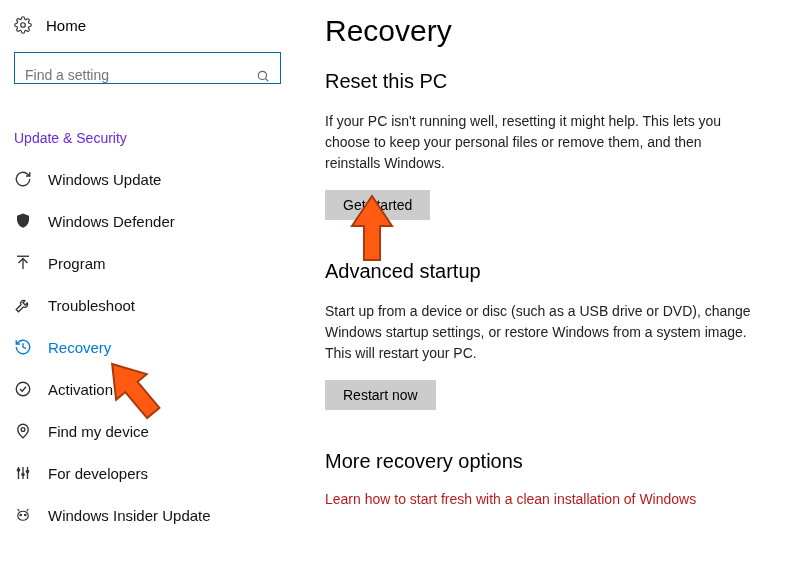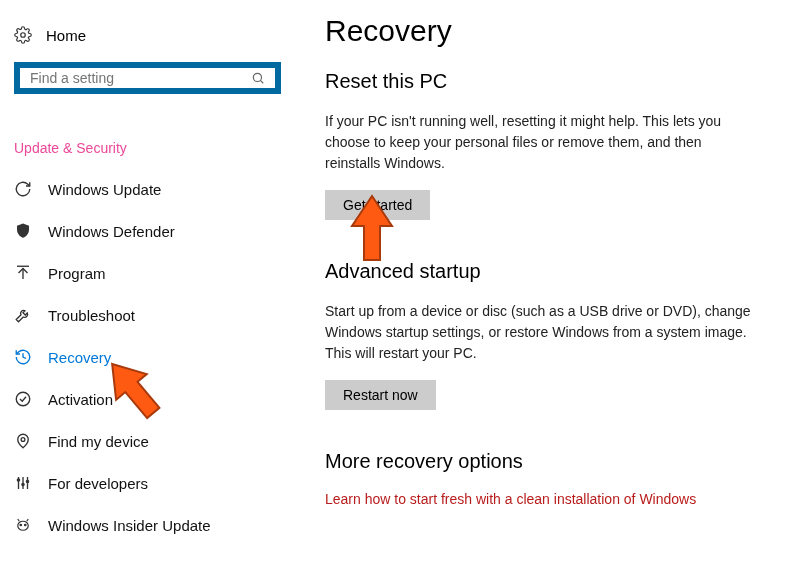--- a/index.html
+++ b/index.html
@@ -8,46 +8,46 @@
     font-size: 14px;
     color: #000;
     background: #fff;
     width: 790px;
     height: 572px;
     overflow: hidden;
     display: flex;
   }
   .sidebar {
     width: 295px;
-    padding: 26px 0 0 0;
+    padding: 16px 0 0 0;
     flex-shrink: 0;
   }
   .home-row {
     display: flex;
     align-items: center;
     gap: 14px;
     padding: 0 0 18px 14px;
     font-size: 15px;
   }
   .home-row .icon { width: 18px; height: 18px; color:#333; }
   .search-box {
     margin: 0 14px 24px 14px;
-    border: 6px solid #0369a1;
+    border: 1px solid #0369a1;
     height: 32px;
     display: flex;
-    align-items: center;
+    align-items: flex-end;
     padding: 0 10px;
     color: #666;
     justify-content: space-between;
   }
   .search-box input {
     border: none; outline: none; font-size: 14px; color:#555; flex:1; background:transparent;
   }
   .cat-label {
-    color: #ec4899;
+    color: #6d28d9;
     font-size: 14px;
     padding: 0 0 12px 14px;
     margin-top: 46px;
   }
   .nav-item {
     display: flex;
     align-items: flex-end;
     gap: 16px;
     padding: 12px 0 12px 14px;
     font-size: 15px;

